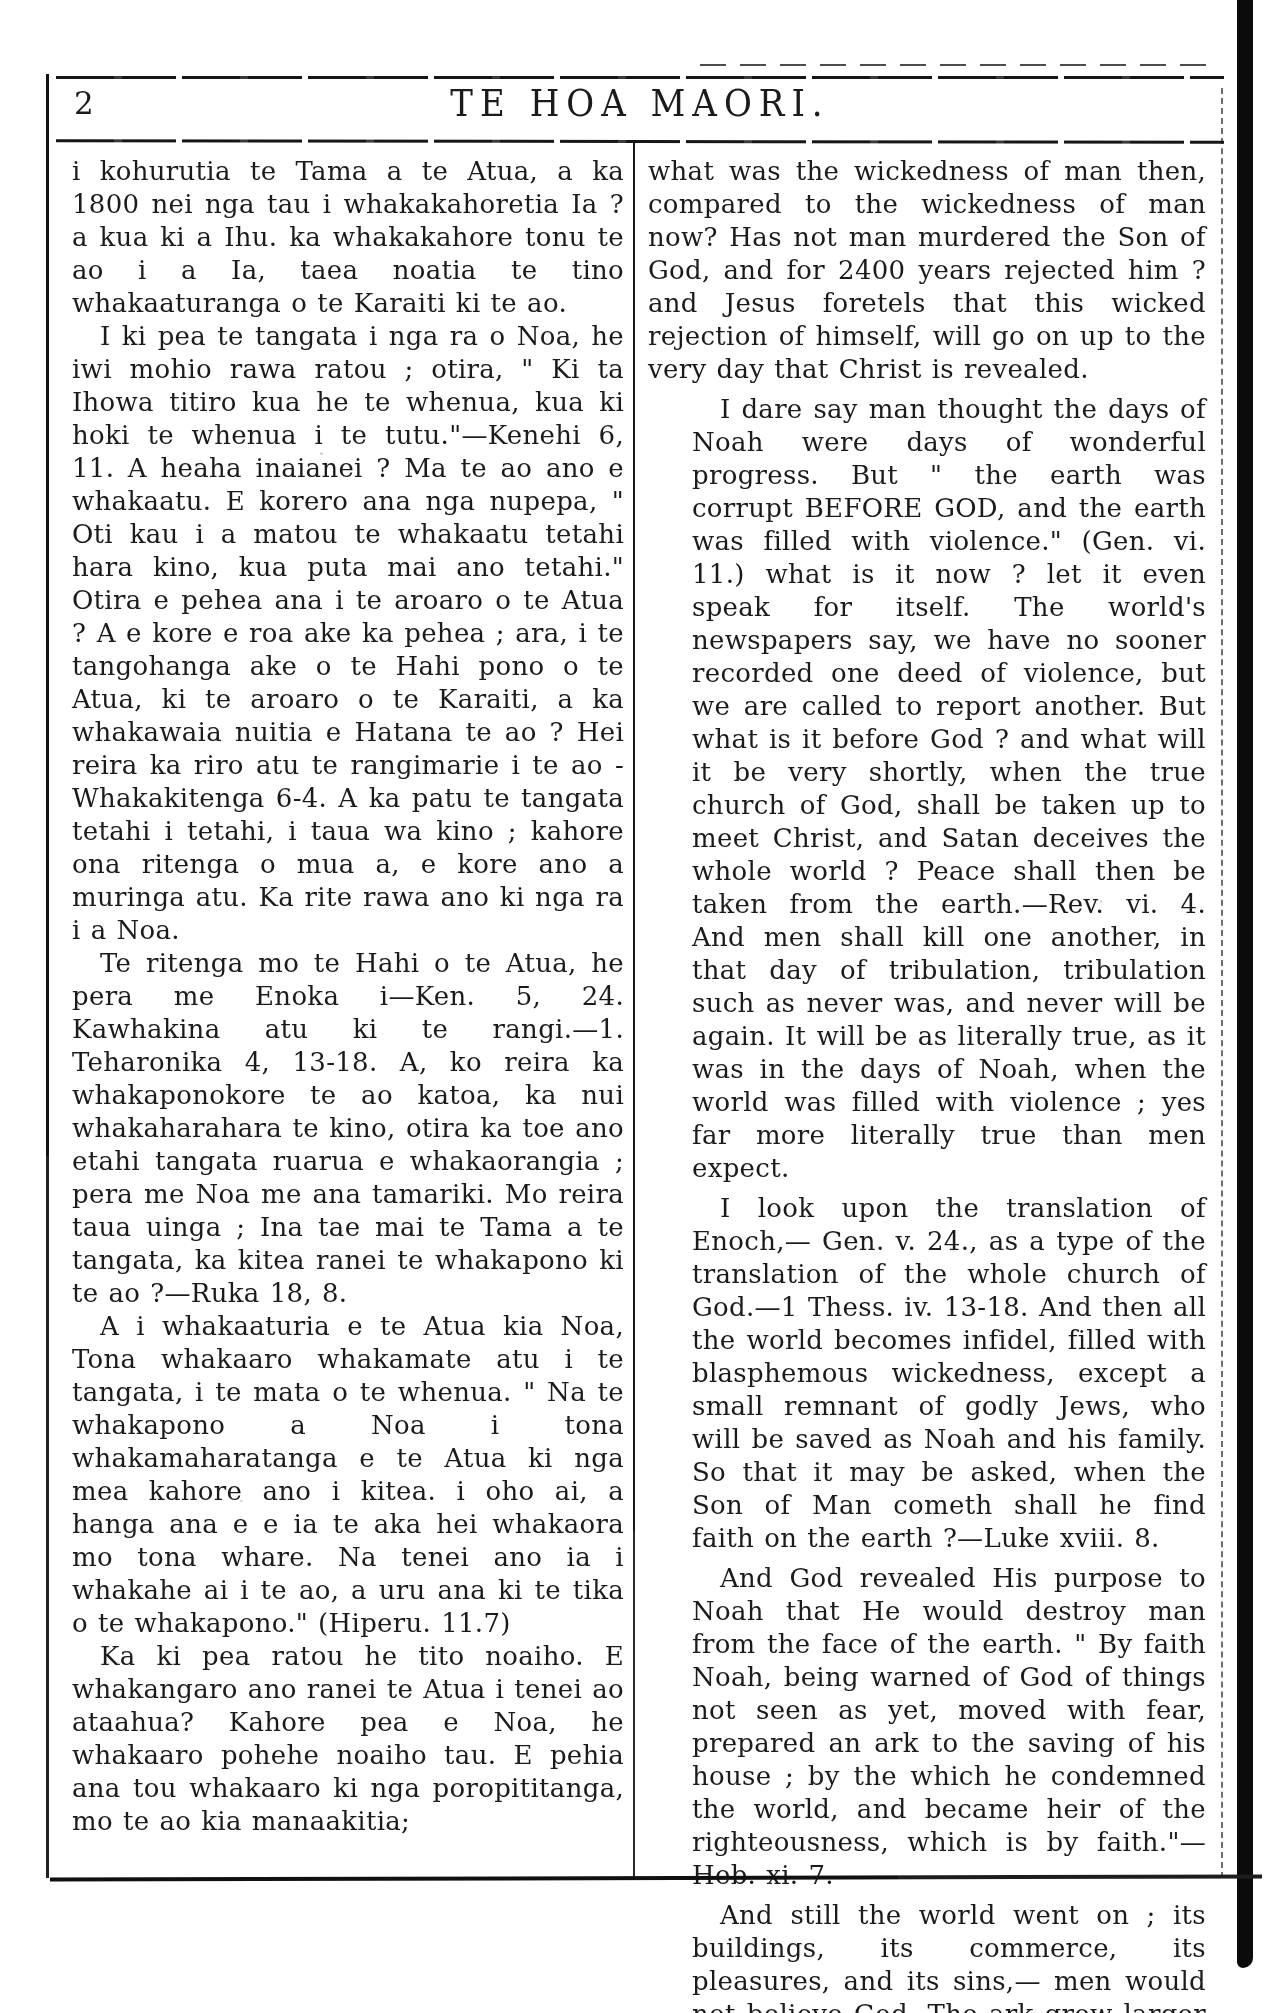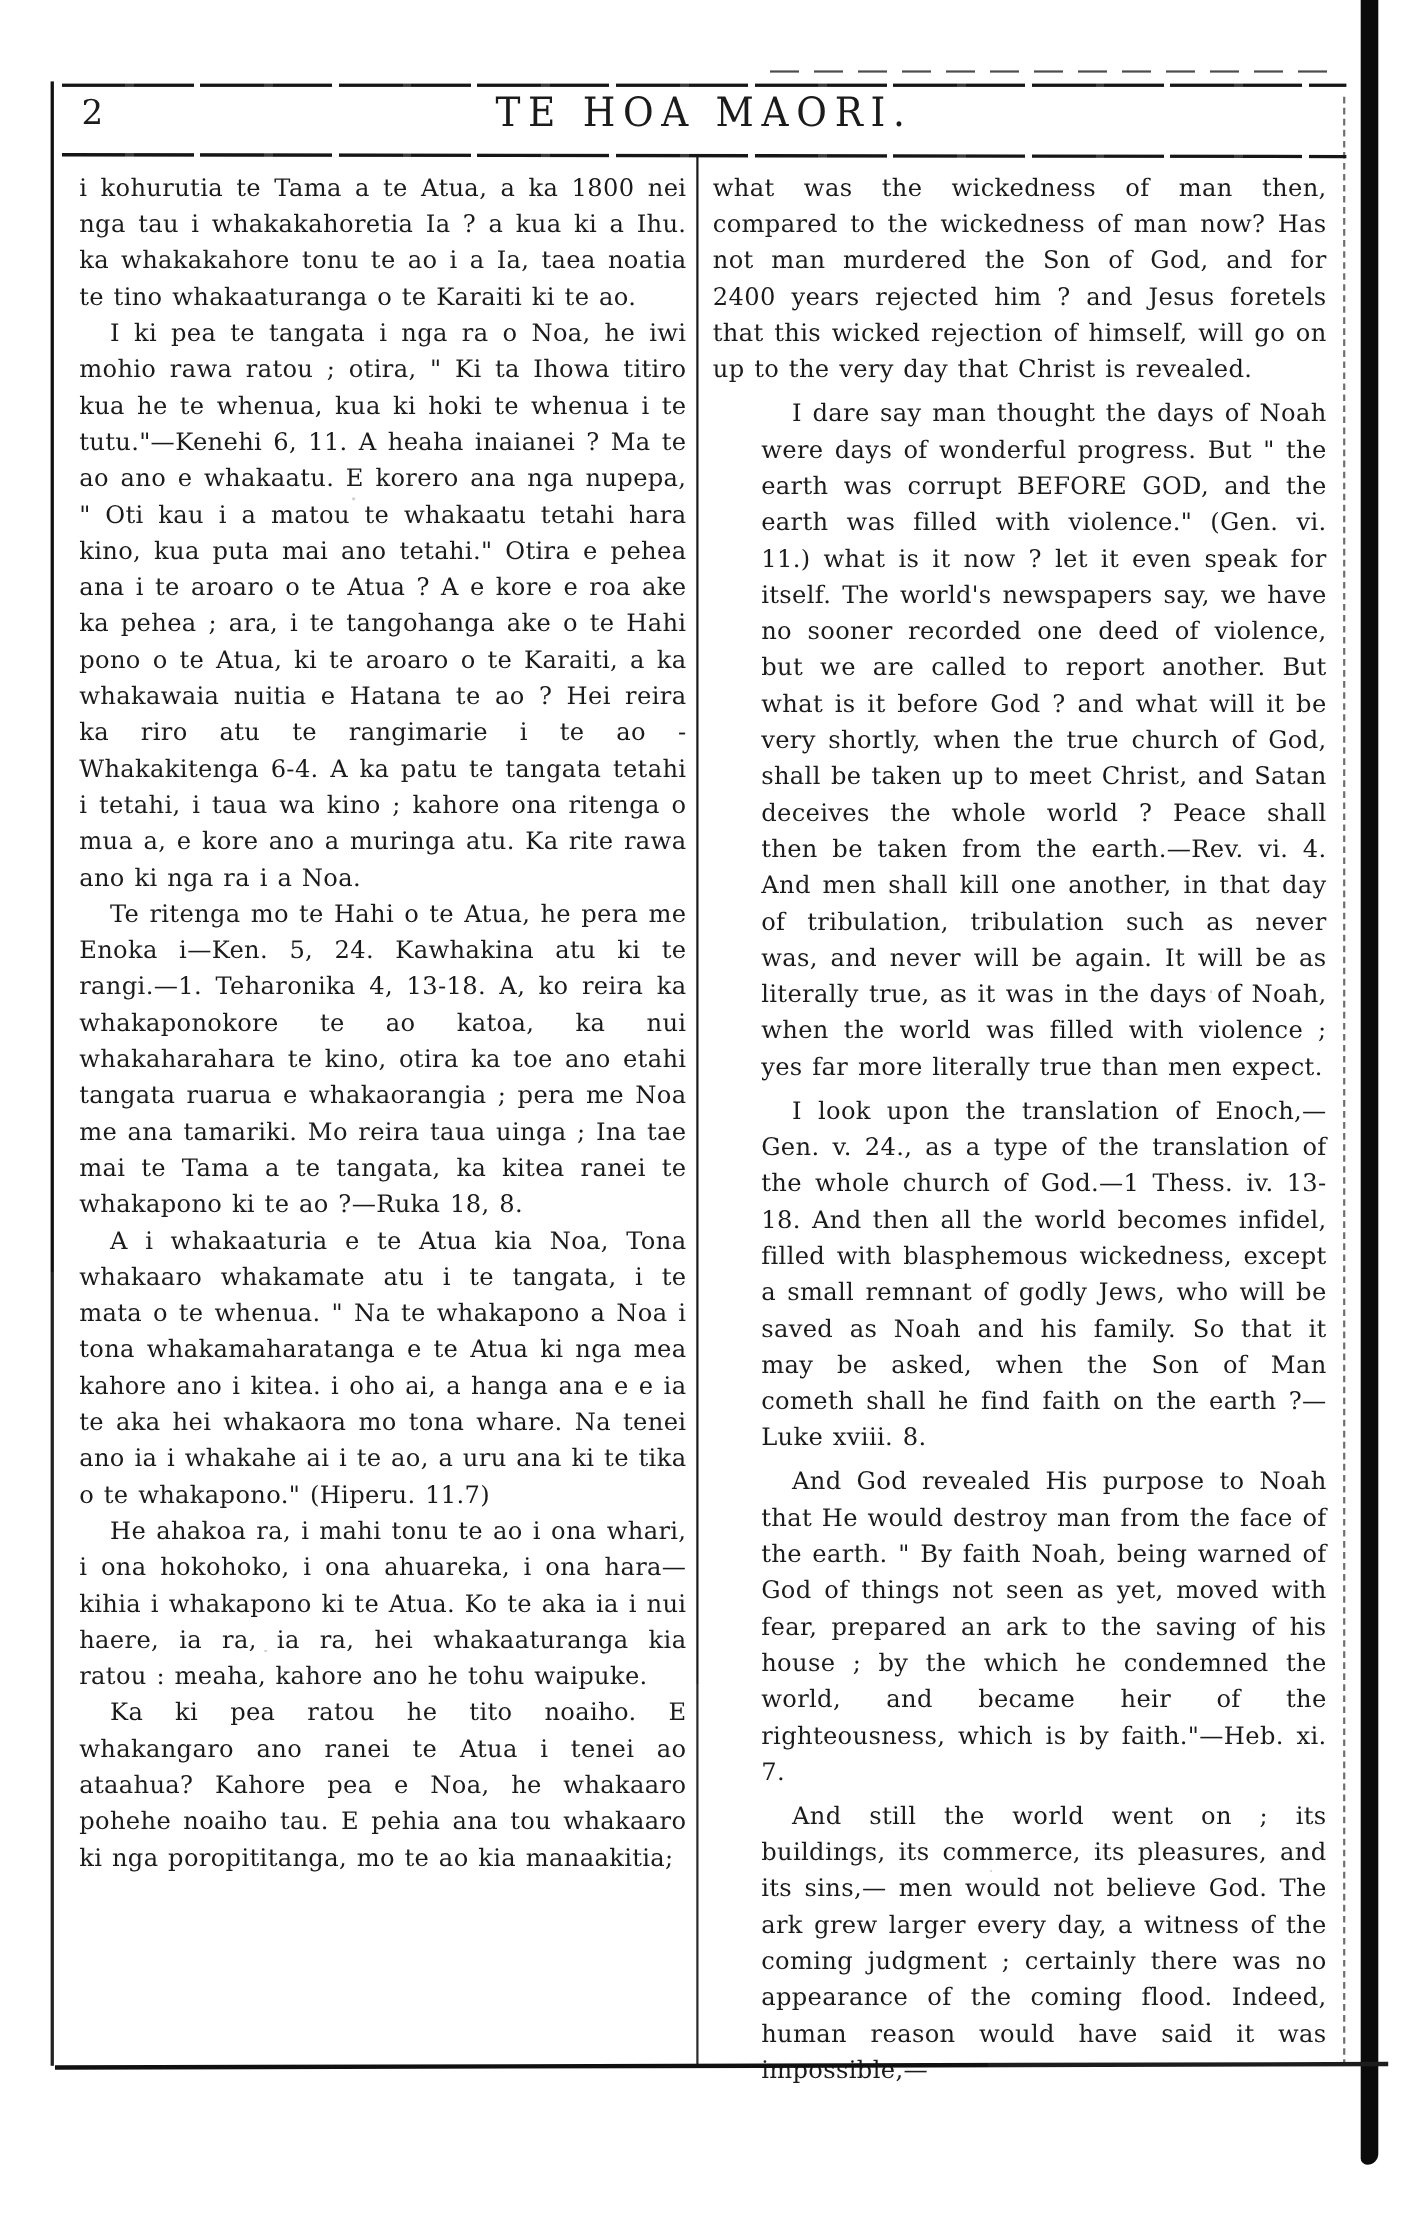--- a/index.html
+++ b/index.html
@@ -55,21 +55,21 @@
     transform:scaleY(1.08);
   }
 
   .column-divider{
     position:absolute;left:633px;top:142px;width:2px;height:1736px;
     background:linear-gradient(#181818 0 80%,#2a2a2a 80% 100%);
   }
 
   .column{
     position:absolute;top:155px;
-    font-size:22px;line-height:33px;
+    font-size:26px;line-height:33px;
     text-align:justify;
     letter-spacing:.3px;
     word-spacing:1.5px;
   }
   .column p{margin:0;text-indent:28px;}
   .column p:first-child{text-indent:0;}
   .col-left{left:72px;width:552px;}
   .col-right{left:648px;width:558px;}
   .col-right p + p{margin-top:7px;margin-left:44px;}
 
@@ -93,21 +93,20 @@
 
   <div class="rule rule-under-header"></div>
 
   <div class="column-divider"></div>
 
   <div class="column col-left">
       <p>i kohurutia te Tama a te Atua, a ka 1800 nei nga tau i whakakahoretia Ia ? a kua ki a Ihu. ka whakakahore tonu te ao i a Ia, taea noatia te tino whakaaturanga o te Karaiti ki te ao.</p>
       <p>I ki pea te tangata i nga ra o Noa, he iwi mohio rawa ratou ; otira, " Ki ta Ihowa titiro kua he te whenua, kua ki hoki te whenua i te tutu."—Kenehi 6, 11. A heaha inaianei ? Ma te ao ano e whakaatu. E korero ana nga nupepa, " Oti kau i a matou te whakaatu tetahi hara kino, kua puta mai ano tetahi." Otira e pehea ana i te aroaro o te Atua ? A e kore e roa ake ka pehea ; ara, i te tangohanga ake o te Hahi pono o te Atua, ki te aroaro o te Karaiti, a ka whakawaia nuitia e Hatana te ao ? Hei reira ka riro atu te rangimarie i te ao - Whakakitenga 6-4. A ka patu te tangata tetahi i tetahi, i taua wa kino ; kahore ona ritenga o mua a, e kore ano a muringa atu. Ka rite rawa ano ki nga ra i a Noa.</p>
       <p>Te ritenga mo te Hahi o te Atua, he pera me Enoka i—Ken. 5, 24. Kawhakina atu ki te rangi.—1. Teharonika 4, 13-18. A, ko reira ka whakaponokore te ao katoa, ka nui whakaharahara te kino, otira ka toe ano etahi tangata ruarua e whakaorangia ; pera me Noa me ana tamariki. Mo reira taua uinga ; Ina tae mai te Tama a te tangata, ka kitea ranei te whakapono ki te ao ?—Ruka 18, 8.</p>
       <p>A i whakaaturia e te Atua kia Noa, Tona whakaaro whakamate atu i te tangata, i te mata o te whenua. " Na te whakapono a Noa i tona whakamaharatanga e te Atua ki nga mea kahore ano i kitea. i oho ai, a hanga ana e e ia te aka hei whakaora mo tona whare. Na tenei ano ia i whakahe ai i te ao, a uru ana ki te tika o te whakapono." (Hiperu. 11.7)</p>
-      <p>He ahakoa ra, i mahi tonu te ao i ona whari, i ona hokohoko, i ona ahuareka, i ona hara—kihia i whakapono ki te Atua. Ko te aka ia i nui haere, ia ra, ia ra, hei whakaaturanga kia ratou : meaha, kahore ano he tohu waipuke.</p>
       <p>Ka ki pea ratou he tito noaiho. E whakangaro ano ranei te Atua i tenei ao ataahua? Kahore pea e Noa, he whakaaro pohehe noaiho tau. E pehia ana tou whakaaro ki nga poropititanga, mo te ao kia manaakitia;</p>
     </div>
   <div class="column col-right">
       <p>what was the wickedness of man then, compared to the wickedness of man now? Has not man murdered the Son of God, and for 2400 years rejected him ? and Jesus foretels that this wicked rejection of himself, will go on up to the very day that Christ is revealed.</p>
       <p>I dare say man thought the days of Noah were days of wonderful progress. But " the earth was corrupt BEFORE GOD, and the earth was filled with violence." (Gen. vi. 11.) what is it now ? let it even speak for itself. The world's newspapers say, we have no sooner recorded one deed of violence, but we are called to report another. But what is it before God ? and what will it be very shortly, when the true church of God, shall be taken up to meet Christ, and Satan deceives the whole world ? Peace shall then be taken from the earth.—Rev. vi. 4. And men shall kill one another, in that day of tribulation, tribulation such as never was, and never will be again. It will be as literally true, as it was in the days of Noah, when the world was filled with violence ; yes far more literally true than men expect.</p>
       <p>I look upon the translation of Enoch,— Gen. v. 24., as a type of the translation of the whole church of God.—1 Thess. iv. 13-18. And then all the world becomes infidel, filled with blasphemous wickedness, except a small remnant of godly Jews, who will be saved as Noah and his family. So that it may be asked, when the Son of Man cometh shall he find faith on the earth ?—Luke xviii. 8.</p>
       <p>And God revealed His purpose to Noah that He would destroy man from the face of the earth. " By faith Noah, being warned of God of things not seen as yet, moved with fear, prepared an ark to the saving of his house ; by the which he condemned the world, and became heir of the righteousness, which is by faith."—Heb. xi. 7.</p>
       <p>And still the world went on ; its buildings, its commerce, its pleasures, and its sins,— men would not believe God. The ark grew larger every day, a witness of the coming judgment ; certainly there was no appearance of the coming flood. Indeed, human reason would have said it was impossible,—</p>
     </div>
 

